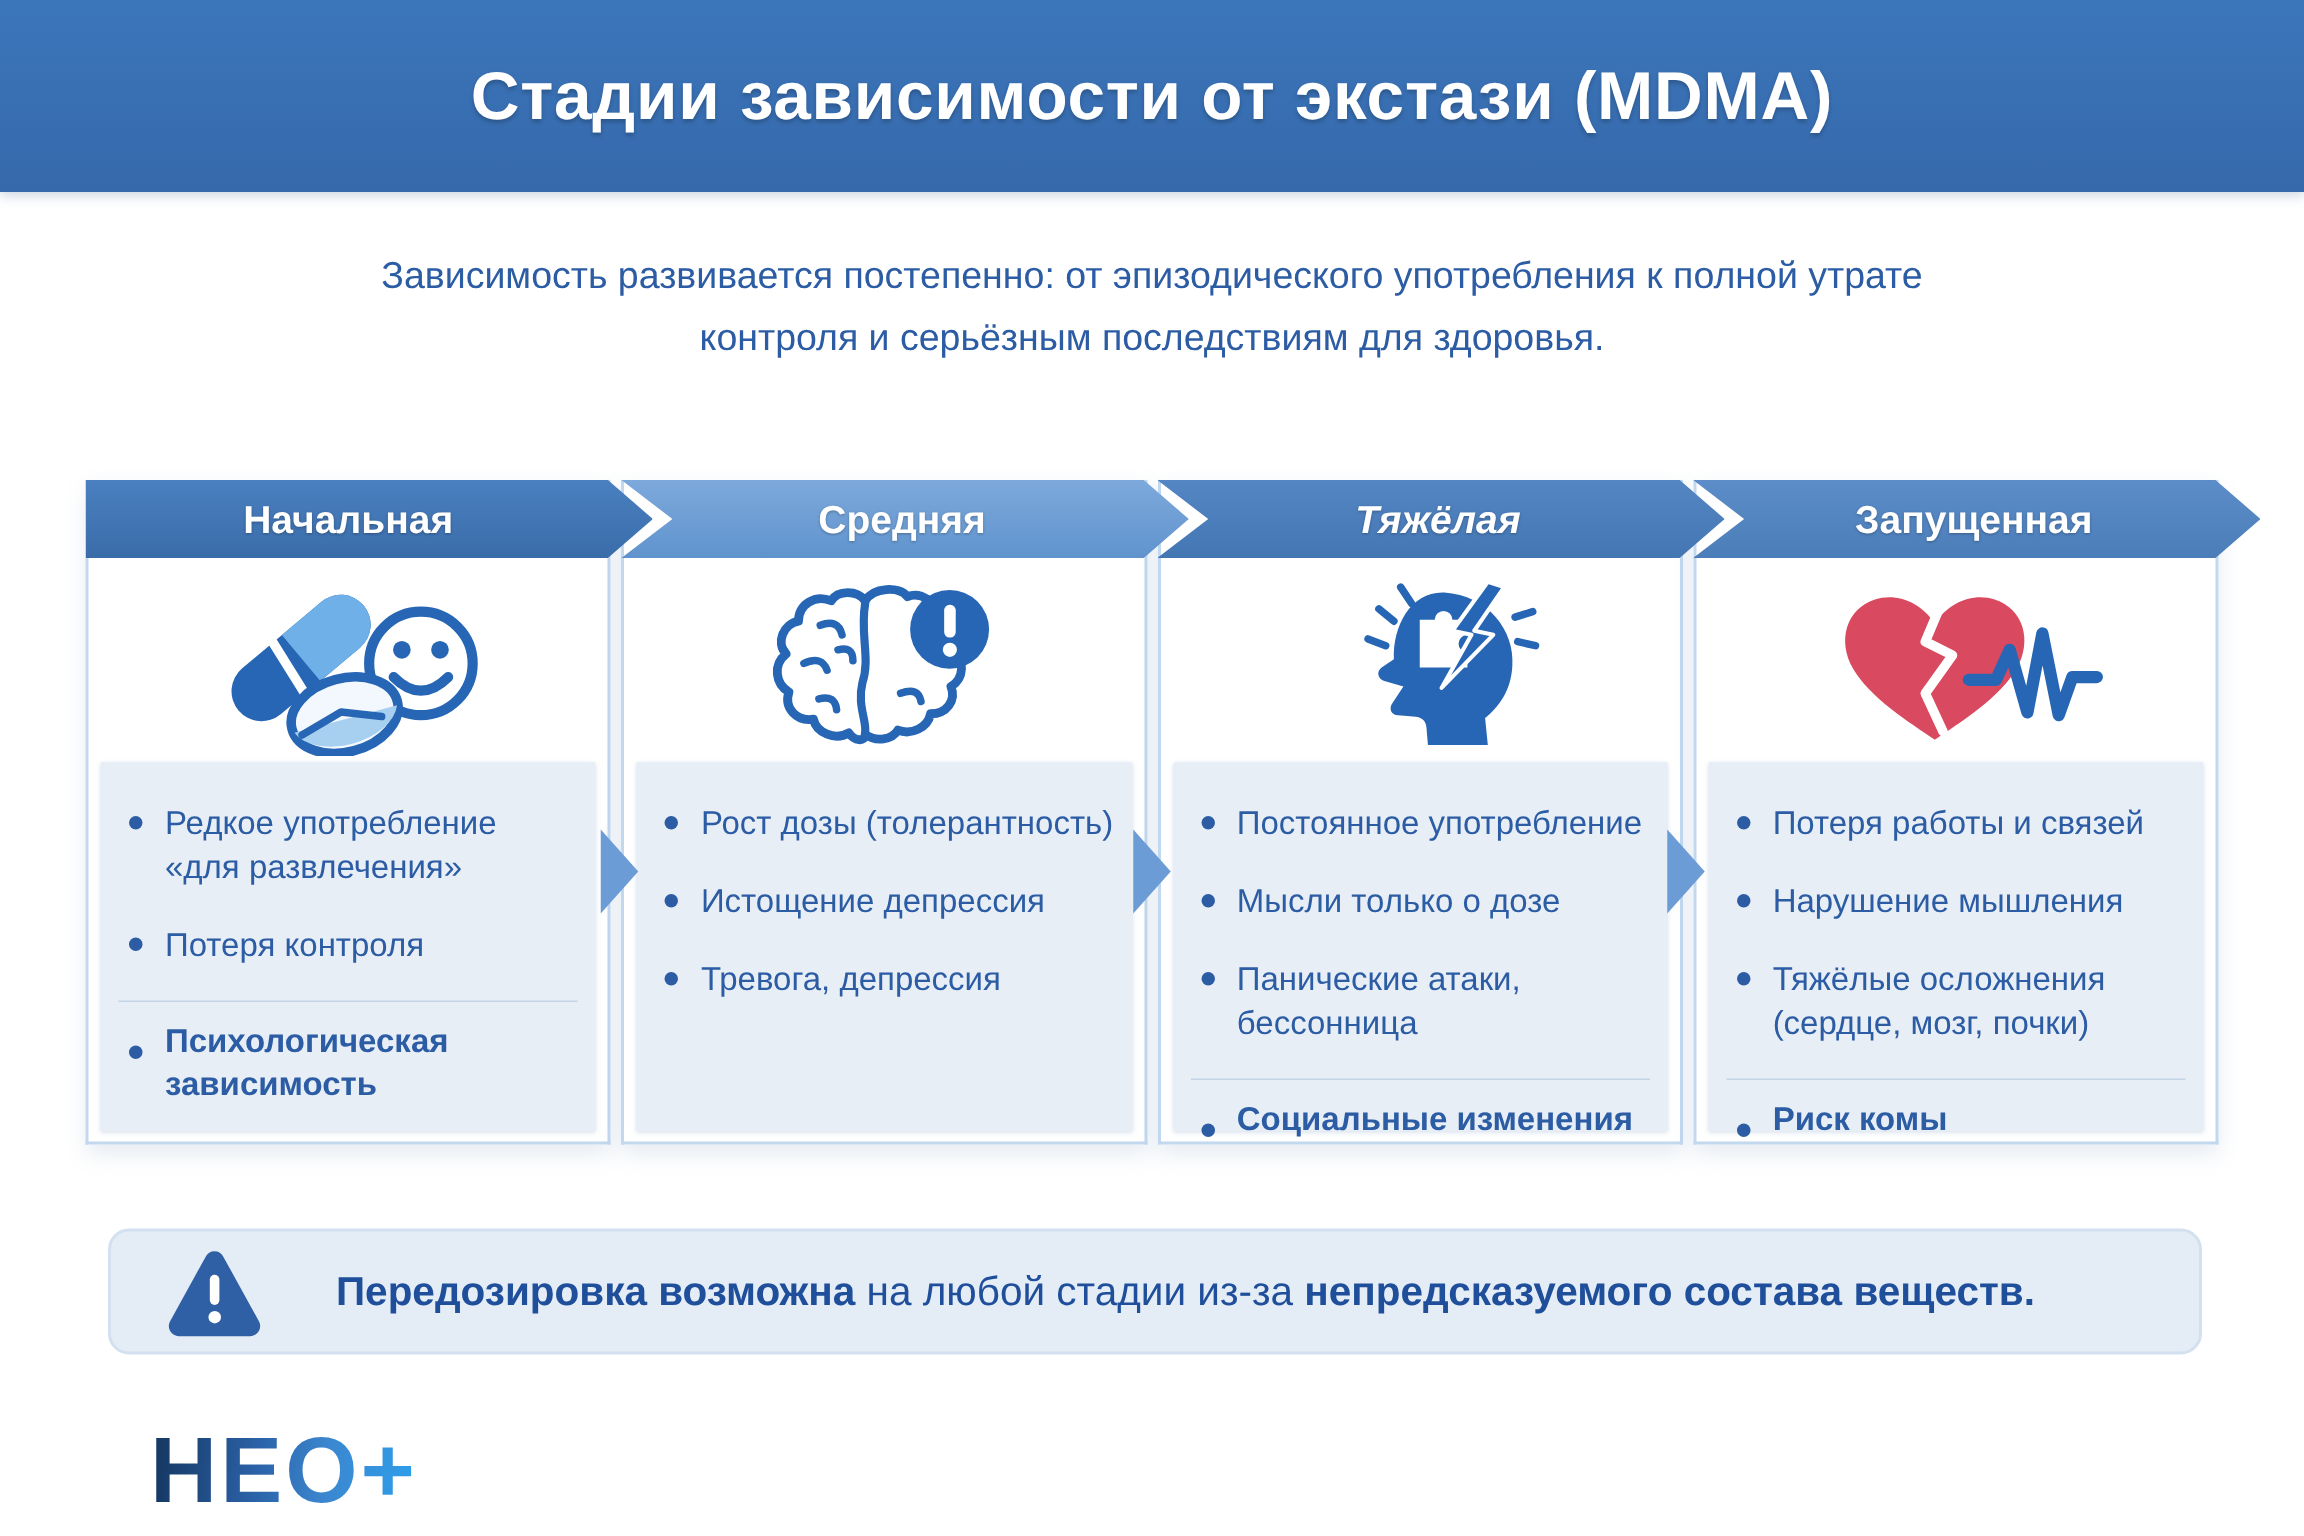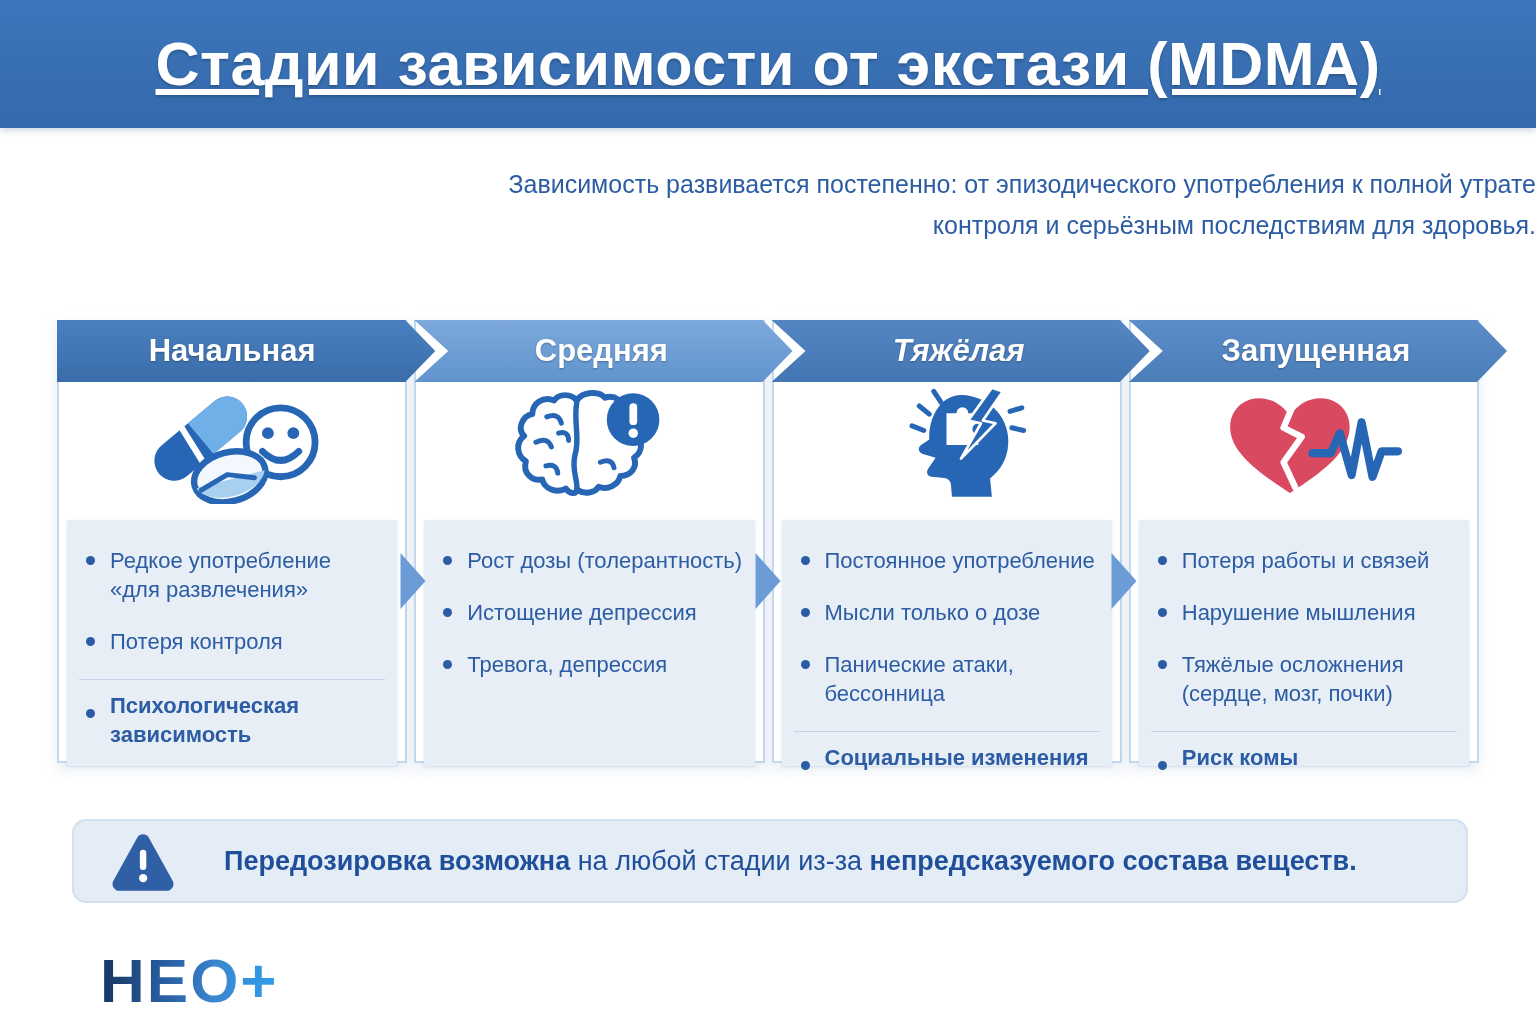--- a/index.html
+++ b/index.html
@@ -15,61 +15,60 @@
     width:1536px;height:1024px;overflow:hidden;background:#fff;
     font-family:"Liberation Sans",sans-serif;
   }
   
   .header{
     height:128px;display:flex;align-items:center;justify-content:center;
     background:linear-gradient(180deg,var(--header-bg-top),var(--header-bg-bottom));
     box-shadow:0 2px 8px rgba(40,80,130,.25);
   }
   .header h1{
-    margin:0;color:#fff;font-size:61px;font-weight:bold;letter-spacing:.5px;
+    margin:0;color:#fff;font-size:45px;font-weight:bold;letter-spacing:.5px;
     text-shadow:0 2px 3px rgba(0,0,0,.22);
-    text-decoration:underline;
   }
   
   .intro{
     margin:36px auto 0;text-align:center;color:var(--text-blue);
     font-size:25px;line-height:41px;font-weight:bold;font-weight:normal;
   }
-  .intro div{font-weight:500;text-align:right;}
+  .intro div{font-weight:500;}
   
   .stages-row{
     position:relative;margin:74px 57px 0;display:flex;gap:7px;height:443px;
   }
   .stage-col{
     position:relative;flex:1 1 0;background:#fff;
     border:2px solid var(--card-border);border-top:none;
     box-shadow:0 6px 14px rgba(110,145,185,.18);
   }
   .banner{
-    position:absolute;top:0;left:-2px;height:62px;width:calc(100% + 32px);
+    position:absolute;top:0;left:-2px;height:52px;width:calc(100% + 32px);
     display:flex;align-items:center;justify-content:center;
-    color:#fff;font-size:31px;font-weight:bold;
+    color:#fff;font-size:26px;font-weight:bold;
     text-shadow:0 1px 2px rgba(0,0,0,.28);
     clip-path:polygon(34px 50%, 0 0, calc(100% - 30px) 0, 100% 50%, calc(100% - 30px) 100%, 0 100%);
     padding:0 34px 0 30px;
   }
   .stage-col:first-child .banner{
     clip-path:polygon(0 0, calc(100% - 30px) 0, 100% 50%, calc(100% - 30px) 100%, 0 100%);
     padding-left:6px;
   }
   .stage-col:last-child .banner{width:calc(100% + 4px);}
   .stage-col:nth-child(1) .banner{z-index:9;}
   .stage-col:nth-child(2) .banner{z-index:8;text-align:right;}
   .stage-col:nth-child(3) .banner{z-index:7;font-style:italic;}
   .stage-col:nth-child(4) .banner{z-index:6;}
   .icon-zone{
     margin-top:62px;height:126px;display:flex;align-items:center;justify-content:center;
   }
   .list-box{
-    margin:12px 8px;height:246px;background:var(--list-bg);
+    margin:0 8px;height:246px;background:var(--list-bg);
     padding:26px 12px 0 12px;border-radius:2px;
     box-shadow:0 1px 3px rgba(120,150,190,.25);
   }
   .list-box ul{list-style:none;margin:0;padding:0;color:var(--text-blue);font-size:22px;line-height:29px;}
   .list-box li{position:relative;padding-left:31px;margin-bottom:23px;}
   .list-box li::before{
     content:"";position:absolute;left:7px;top:10px;width:9px;height:9px;border-radius:50%;
     background:var(--text-blue);
   }
   .list-box li.divider-item{border-top:1px solid var(--divider);padding-top:11px;font-weight:bold;}

